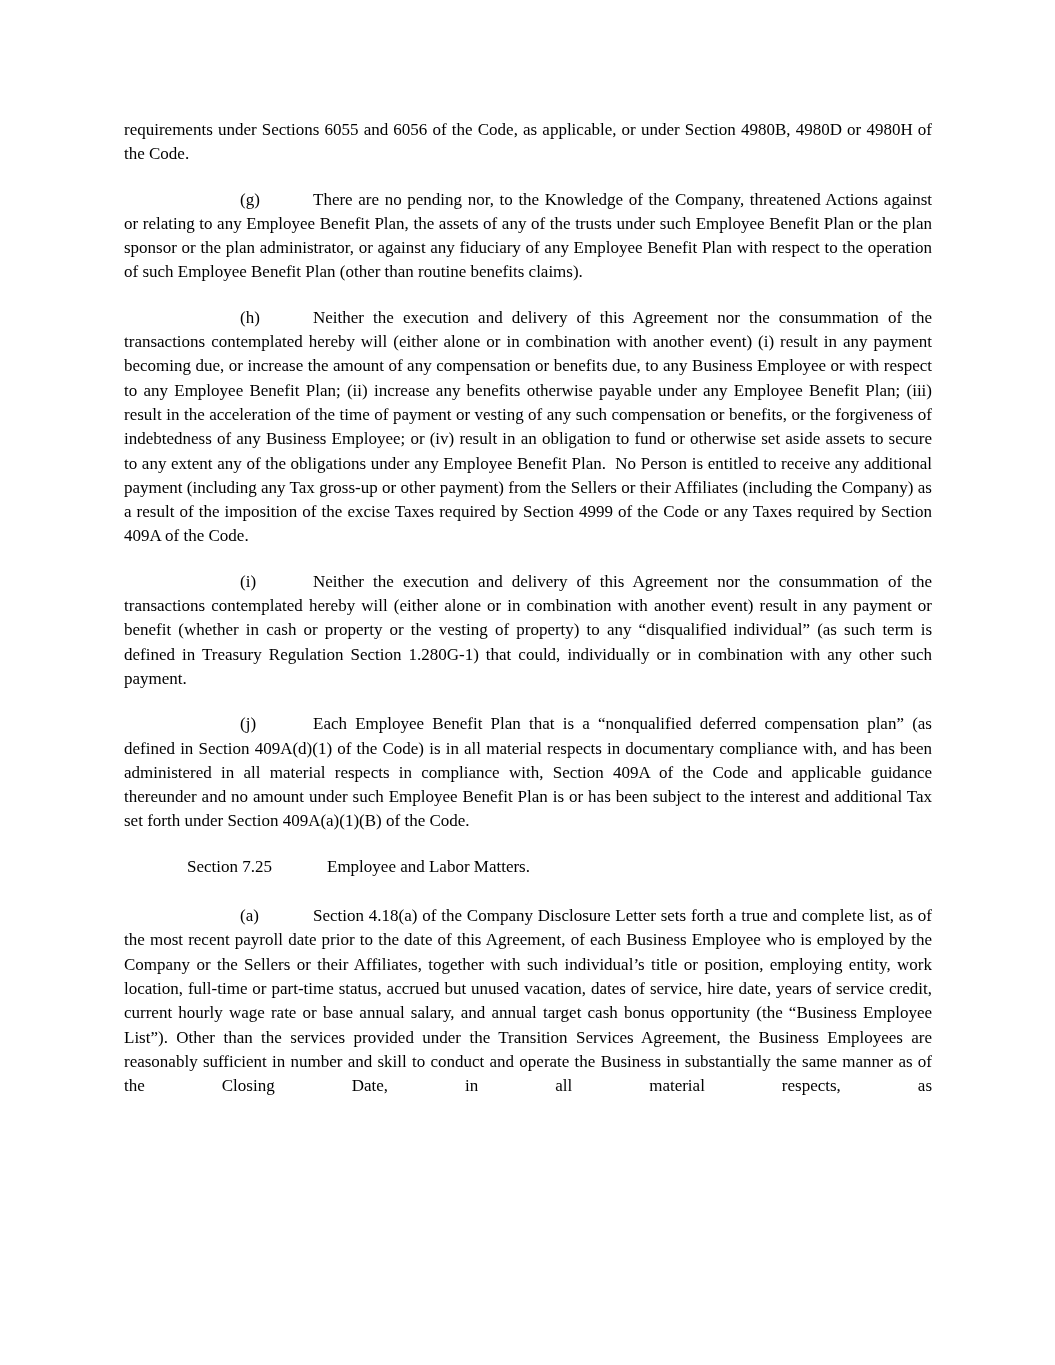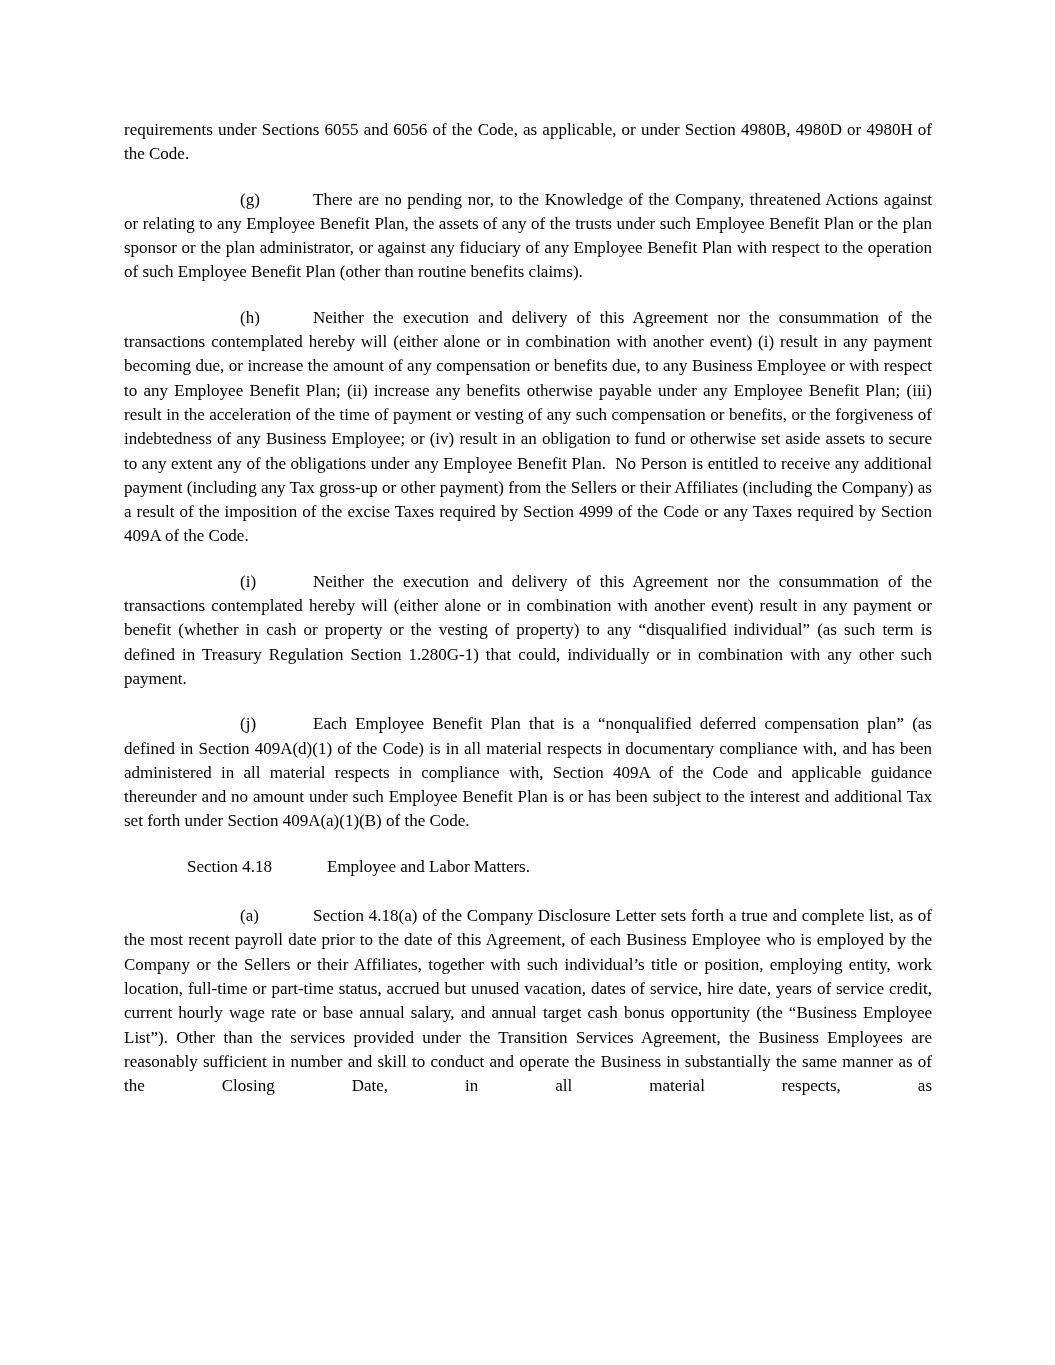--- a/index.html
+++ b/index.html
@@ -72,20 +72,20 @@
     <p class="para"><span>requirements under Sections 6055 and 6056 of the Code, as applicable, or under Section 4980B, 4980D or 4980H of the Code.</span></p>
 
     <p class="para lettered"><span class="ptab"><span>(g)</span></span><span>There are no pending nor, to the Knowledge of the Company, threatened Actions against or relating to any Employee Benefit Plan, the assets of any of the trusts under such Employee Benefit Plan or the plan sponsor or the plan administrator, or against any fiduciary of any Employee Benefit Plan with respect to the operation of such Employee Benefit Plan (other than routine benefits claims).</span></p>
 
     <p class="para lettered"><span class="ptab"><span>(h)</span></span><span>Neither the execution and delivery of this Agreement nor the consummation of the transactions contemplated hereby will (either alone or in combination with another event) (i) result in any payment becoming due, or increase the amount of any compensation or benefits due, to any Business Employee or with respect to any Employee Benefit Plan; (ii) increase any benefits otherwise payable under any Employee Benefit Plan; (iii) result in the acceleration of the time of payment or vesting of any such compensation or benefits, or the forgiveness of indebtedness of any Business Employee; or (iv) result in an obligation to fund or otherwise set aside assets to secure to any extent any of the obligations under any Employee Benefit Plan.&nbsp; No Person is entitled to receive any additional payment (including any Tax gross-up or other payment) from the Sellers or their Affiliates (including the Company) as a result of the imposition of the excise Taxes required by Section 4999 of the Code or any Taxes required by Section 409A of the Code.</span></p>
 
     <p class="para lettered"><span class="ptab"><span>(i)</span></span><span>Neither the execution and delivery of this Agreement nor the consummation of the transactions contemplated hereby will (either alone or in combination with another event) result in any payment or benefit (whether in cash or property or the vesting of property) to any “disqualified individual” (as such term is defined in Treasury Regulation Section 1.280G-1) that could, individually or in combination with any other such payment.</span></p>
 
     <p class="para lettered"><span class="ptab"><span>(j)</span></span><span>Each Employee Benefit Plan that is a “nonqualified deferred compensation plan” (as defined in Section 409A(d)(1) of the Code) is in all material respects in documentary compliance with, and has been administered in all material respects in compliance with, Section 409A of the Code and applicable guidance thereunder and no amount under such Employee Benefit Plan is or has been subject to the interest and additional Tax set forth under Section 409A(a)(1)(B) of the Code.</span></p>
 
-    <p class="heading"><span class="htab"><span>Section 4.18</span></span><span class="u">Employee and Labor Matters</span><span>.</span></p>
+    <p class="heading"><span class="htab"><span>Section 7.25</span></span><span class="u">Employee and Labor Matters</span><span>.</span></p>
 
     <p class="para lettered last-justify"><span class="ptab"><span>(a)</span></span><span class="u">Section 4.18(a)</span><span> of the Company Disclosure Letter sets forth a true and complete list, as of the most recent payroll date prior to the date of this Agreement, of each Business Employee who is employed by the Company or the Sellers or their Affiliates, together with such individual’s title or position, employing entity, work location, full-time or part-time status, accrued but unused vacation, dates of service, hire date, years of service credit, current hourly wage rate or base annual salary, and annual target cash bonus opportunity (the “</span><span class="u">Business Employee List</span><span>”). Other than the services provided under the Transition Services Agreement, the Business Employees are reasonably sufficient in number and skill to conduct and operate the Business in substantially the same manner as of the Closing Date, in all material respects, as</span></p>
 
   </div>
 
   <div class="footer">34</div>
 </div>
 
 </body></html>

